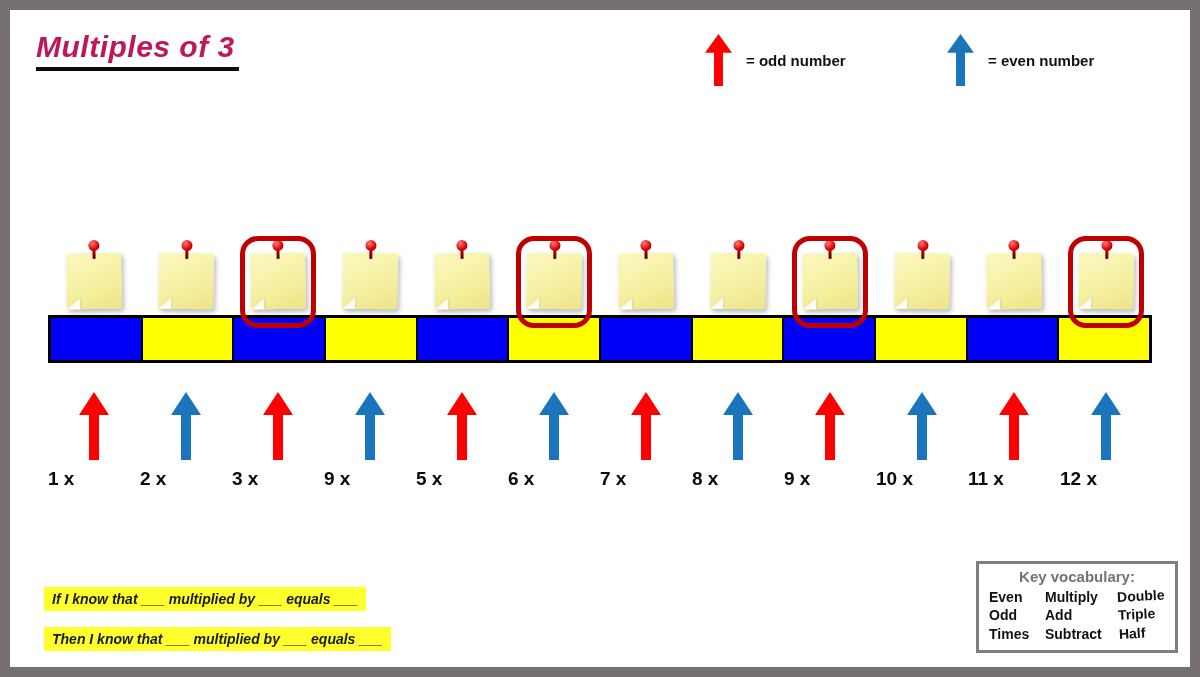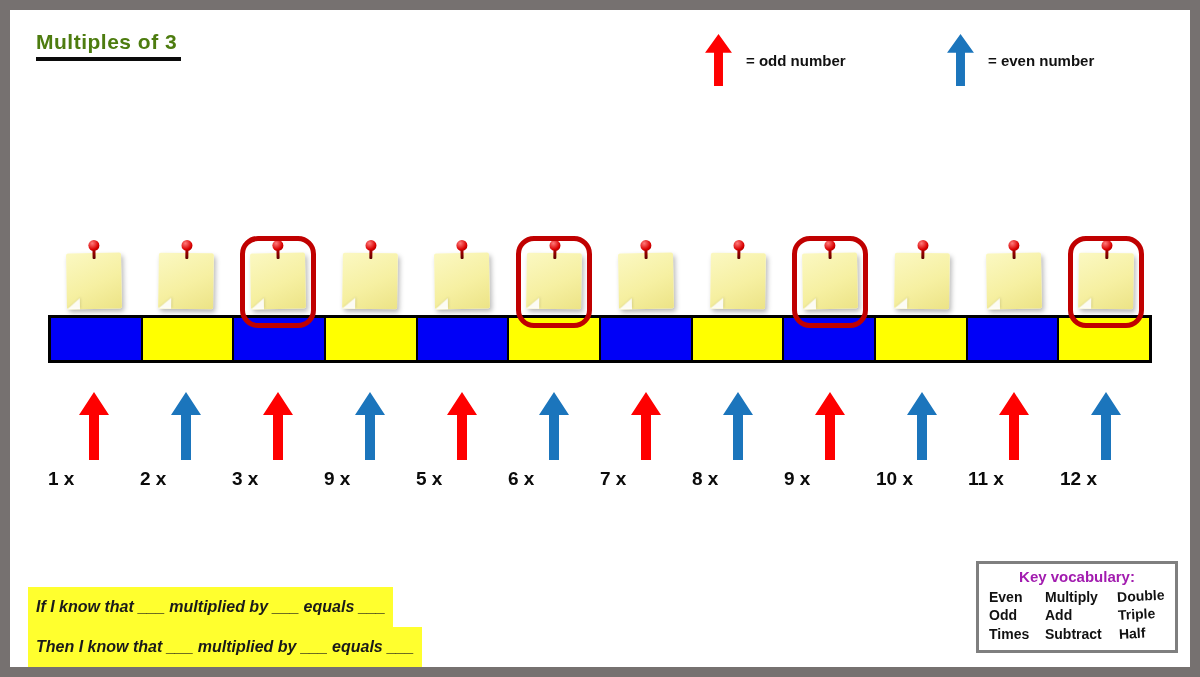--- a/index.html
+++ b/index.html
@@ -11,25 +11,26 @@
     overflow:hidden;
   }
   .page{
     position:absolute;inset:0;
     border:10px solid var(--page-border,#767170);
     background:#ffffff;
   }
   
   .title{
     position:absolute;left:26px;top:20px;
-    font-size:21px;font-weight:bold;color:#4d7c0f;
+    font-size:30px;font-weight:bold;color:#be185d;
     border-bottom:4px solid #0b0b0b;
     padding:0 4px 3px 0;
     display:inline-block;
     letter-spacing:0.5px;
+    font-style:italic;
   }
   
   .legend-item{
     position:absolute;top:24px;
     display:flex;align-items:center;gap:14px;
   }
   .legend-odd{left:695px;}
   .legend-even{left:937px;}
   .legend-item svg{display:block;}
   .legend-label{font-size:15px;font-weight:bold;color:#111;}
@@ -89,39 +90,39 @@
     font-size:19px;font-weight:bold;color:#0b0b0b;
   }
   
   .stem-heading{
     position:absolute;left:150px;top:536px;
     font-size:17px;font-weight:bold;font-style:italic;color:#1a1a1a;
     background:var(--highlight,#ffff2e);
     padding:2px 7px;
   }
   .stem-line{
-    position:absolute;left:18px;
-    font-size:16px;font-weight:bold;font-style:italic;color:#1a1a1a;
+    position:absolute;left:34px;
+    font-size:14px;font-weight:bold;font-style:italic;color:#1a1a1a;
     background:var(--highlight,#ffff2e);
-    padding:11px 8px;
+    padding:4px 8px;
     white-space:nowrap;
   }
   .stem-line1{top:577px;}
   .stem-line2{top:617px;}
   
   .vocab-box{
     position:absolute;left:966px;top:551px;
     width:202px;height:92px;
     border:3px solid #7f7f7f;
     background:#fff;
     box-sizing:border-box;
     padding:4px 8px 2px 8px;
   }
   .vocab-title{
-    text-align:center;font-size:15px;font-weight:bold;color:#a21caf;
+    text-align:center;font-size:15px;font-weight:bold;color:#737373;
     margin-bottom:3px;
   }
   .vocab-cols{display:flex;justify-content:space-between;padding:0 2px;}
   .vocab-col{display:flex;flex-direction:column;line-height:1.32;}
   .vocab-col:last-child{transform:rotate(-3deg);transform-origin:left center;}
   .vocab-word{font-size:14px;font-weight:bold;color:#111;}
 </style>
 </head>
 <body>
 

